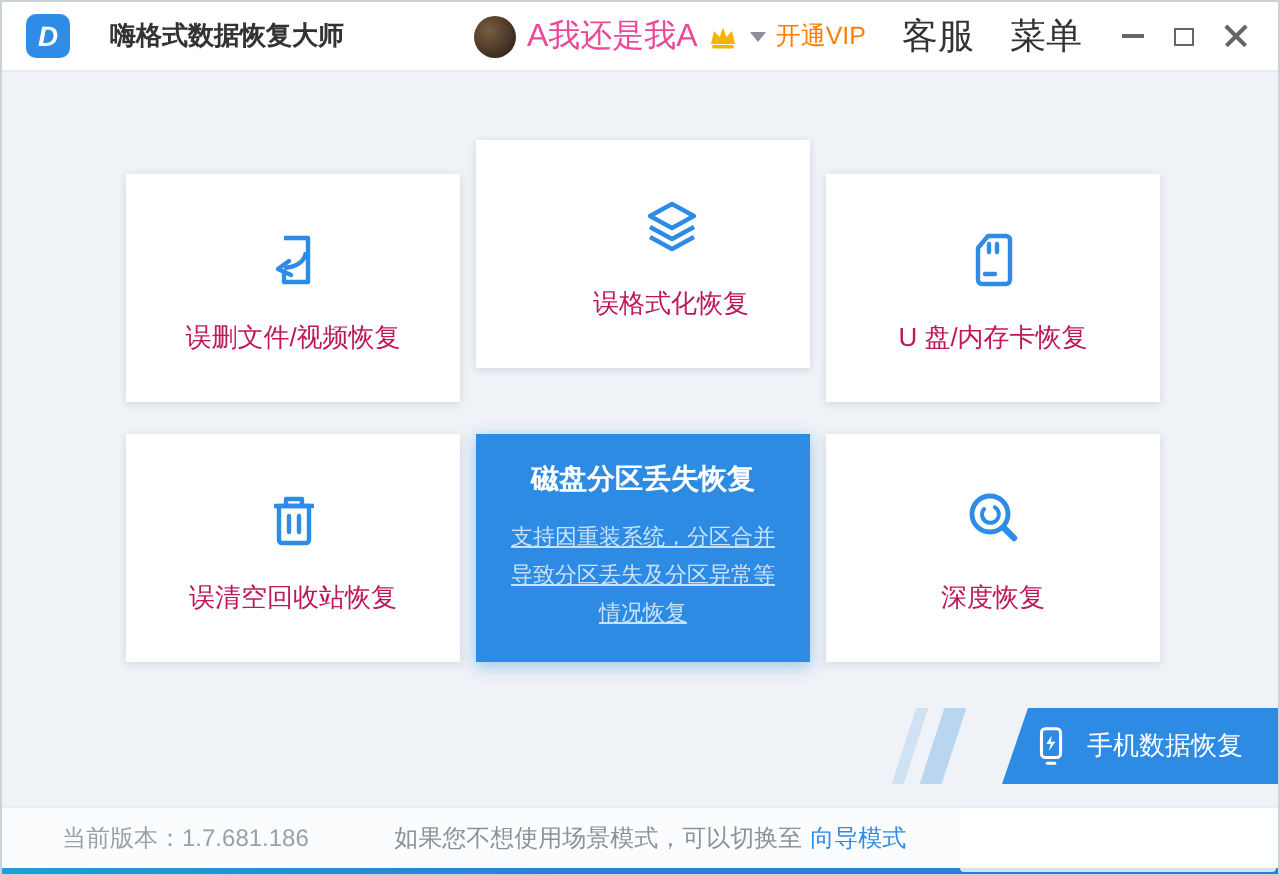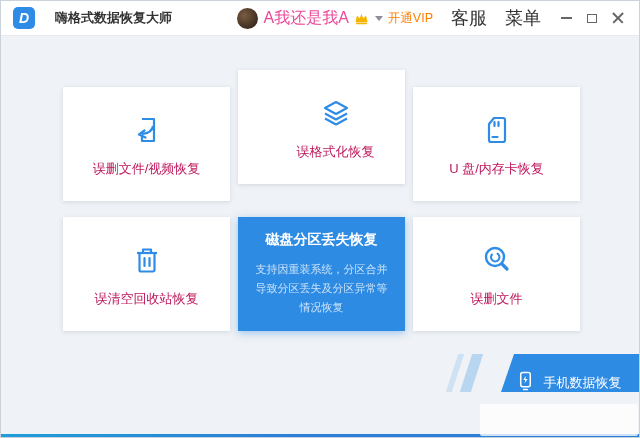--- a/index.html
+++ b/index.html
@@ -45,28 +45,28 @@
     box-shadow:0 1px 4px rgba(140,150,165,.28);display:flex;flex-direction:column;
     align-items:center;justify-content:center;cursor:pointer;}
   .card svg{color:var(--accent);}
   .card-label{margin-top:11px;font-size:13px;color:#be185d;}
   .pos-r1c1{left:62px;top:51px;}  .pos-r1c2{left:237px;top:34px;padding-left:28px;}
   .pos-r1c3{left:412px;top:51px;} .pos-r2c1{left:62px;top:181px;}
   .pos-r2c2{left:237px;top:181px;}.pos-r2c3{left:412px;top:181px;}
   .card-highlight{background:var(--highlight);box-shadow:0 2px 8px rgba(46,139,228,.45);justify-content:center;}
   .hl-title{color:#fff;font-size:14px;font-weight:bold;}
   .hl-desc{margin-top:11px;color:#c9e2f9;font-size:11px;line-height:19px;
-    text-align:center;padding:0 13px;}
+    text-align:center;padding:0 13px;text-decoration:underline;}
   
   .stripe{position:absolute;top:318px;height:38px;transform:skewX(-18deg);}
   .stripe-a{right:181px;width:6px;background:#cfe2f4;}
   .stripe-b{right:162px;width:11px;background:#b9d6f0;}
   .ribbon{position:absolute;top:318px;right:0;width:142px;height:38px;
     background:var(--highlight);clip-path:polygon(17px 0,100% 0,100% 100%,4px 100%);
-    display:flex;align-items:flex-end;justify-content:center;gap:8px;cursor:pointer;}
+    display:flex;align-items:center;justify-content:center;gap:8px;cursor:pointer;}
   .ribbon-label{color:#fff;font-size:13px;}
   
   .footer{position:absolute;left:0;right:0;bottom:3px;height:31px;background:#fbfcfd;
     border-top:1px solid #eaecef;display:flex;align-items:center;font-size:12px;}
   .version{margin-left:30px;color:#9aa0a8;}
   .hint{position:absolute;left:50%;transform:translateX(-48%);color:#8b929b;
     white-space:nowrap;}
   .hint-link{color:var(--accent);cursor:pointer;margin-left:4px;}
   .bottom-line{position:absolute;left:0;right:0;bottom:0;height:3px;
     background:linear-gradient(90deg,#1f9ed8 0%,#2c7fd9 45%,#2c7fd9 100%);}
@@ -154,31 +154,39 @@
       <div class="hl-title">磁盘分区丢失恢复</div>
       <div class="hl-desc">支持因重装系统，分区合并导致分区丢失及分区异常等情况恢复</div>
     </div>
 
     <div class="card pos-r2c3">
       <svg width="38" height="38" viewBox="0 0 38 38" fill="none" stroke="currentColor" stroke-width="2.4" stroke-linecap="round">
         <circle cx="17" cy="16" r="9"></circle>
         <path d="M24.5 23.5 L29 28" stroke-width="3.2"></path>
         <path d="M14 13.5 a4.2 4.2 0 1 0 5.5 -0.8" stroke-width="2"></path>
       </svg>
-      <div class="card-label">误删文件</div>
+      <div class="card-label">深度恢复</div>
     </div>
 
     <div class="stripe stripe-a"></div>
     <div class="stripe stripe-b"></div>
     <div class="ribbon">
       <svg width="21" height="22" viewBox="0 0 22 22" fill="none" stroke="#fff" stroke-width="1.6">
         <rect x="6" y="2" width="10" height="15" rx="2"></rect>
         <path d="M11.4 5.5 L8.6 10 H10.8 L9.9 13.6 L13.3 8.8 H10.9 Z" fill="#fff" stroke="none"></path>
         <path d="M9 20 h4" stroke-linecap="round"></path>
       </svg>
       <span class="ribbon-label">手机数据恢复</span>
     </div>
   </div>
 
+  <div class="footer">
+    <div class="version">
+      <span>当前版本：</span><span>1.7.681.186</span>
+    </div>
+    <div class="hint">
+      <span>如果您不想使用场景模式，可以切换至</span><span class="hint-link">向导模式</span>
+    </div>
+  </div>
   <div class="bottom-line"></div>
   <div class="watermark"></div>
 
 </div>
 
 </body></html>

